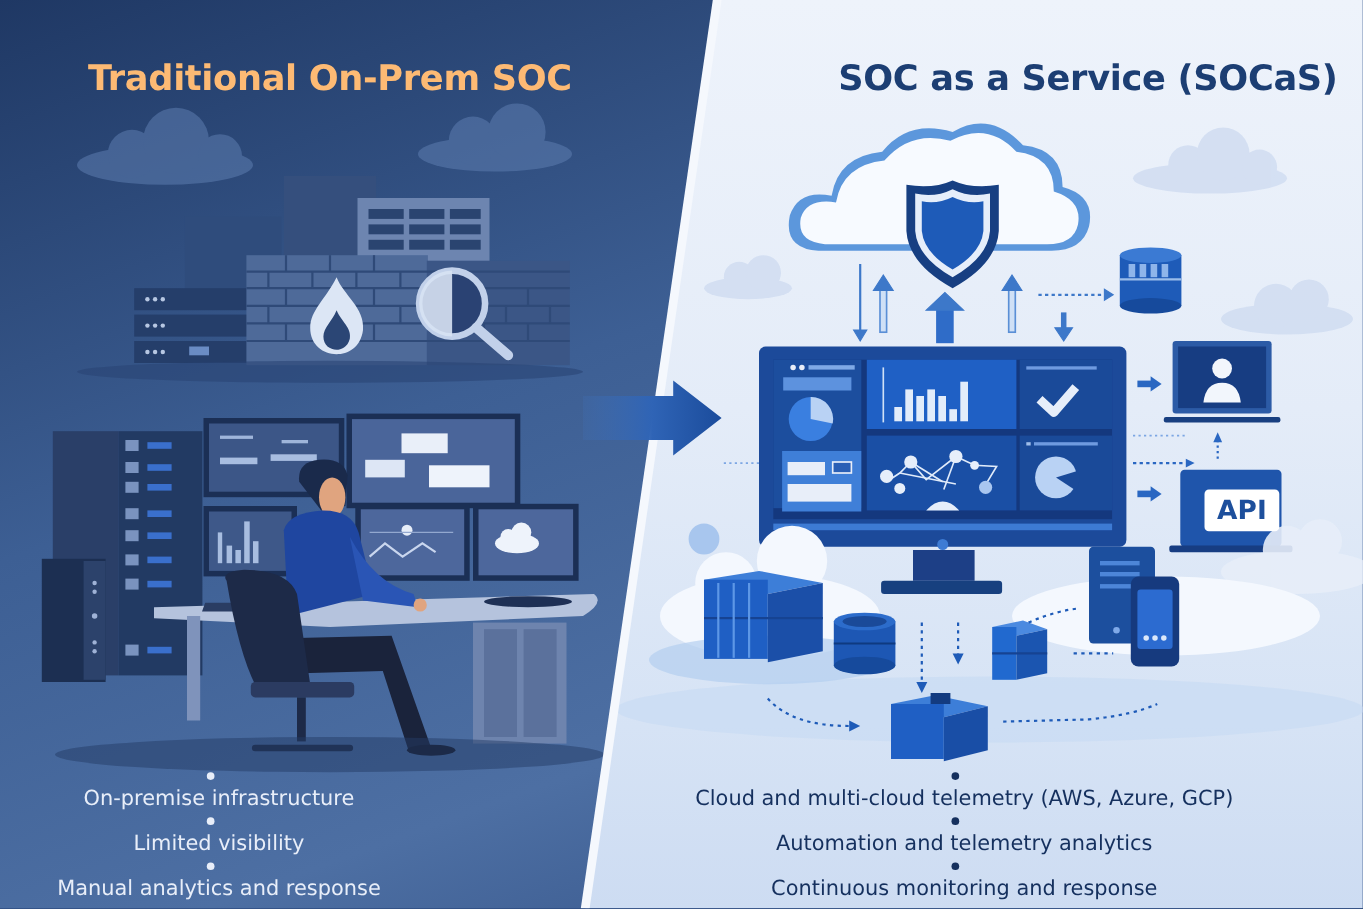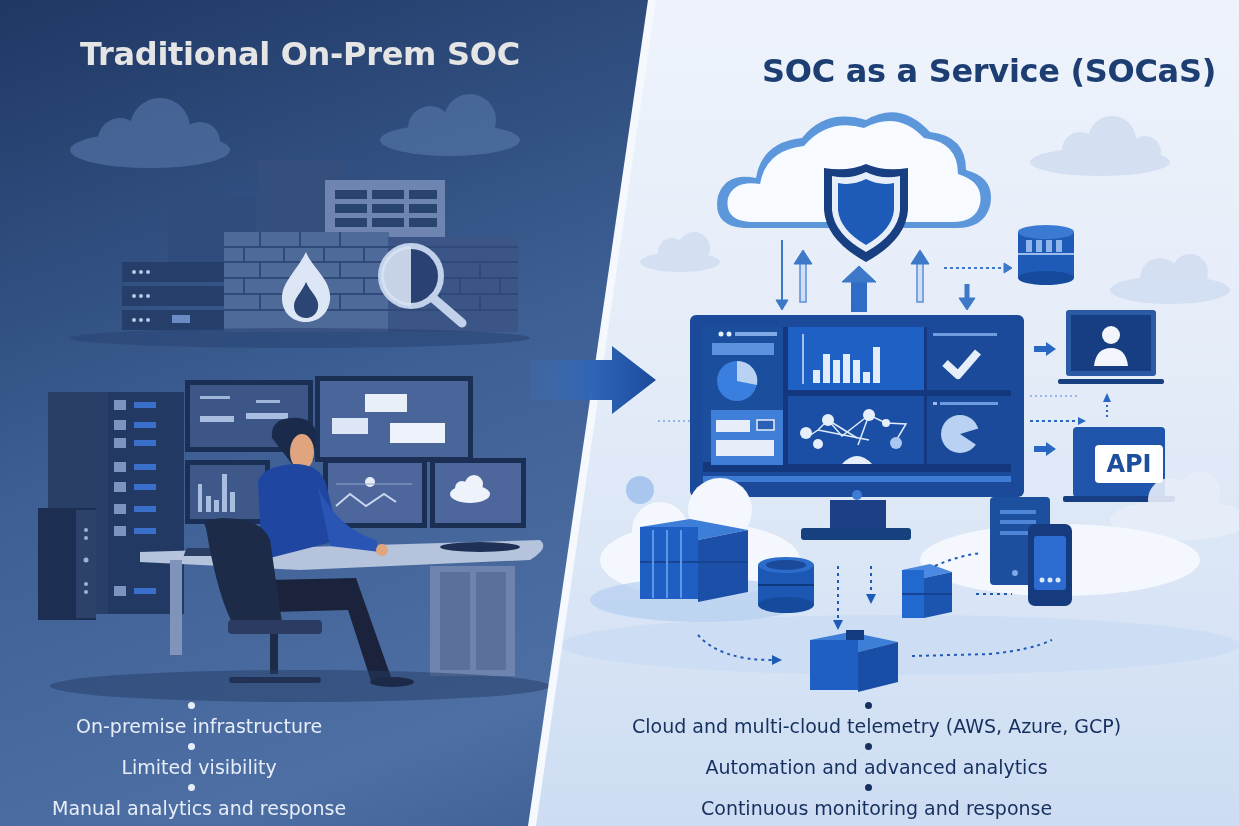--- a/index.html
+++ b/index.html
@@ -2,21 +2,21 @@
 <html><head>
 <meta charset="utf-8">
 <style>
   html, body { margin:0; padding:0; }
   body { width:1239px; height:826px; overflow:hidden; position:relative; font-family:"DejaVu Sans", sans-serif; background:#2b4a7e; }
   .canvas { position:absolute; inset:0; width:1239px; height:826px; }
   .panel-left { position:absolute; inset:0; background:linear-gradient(160deg,#1f3864 0%,#3d5f94 40%,#4d6fa3 70%,#2c4a7f 100%); }
   .panel-right { position:absolute; inset:0; clip-path:polygon(652px 0,1239px 0,1239px 826px,532px 826px); background:linear-gradient(180deg,#eef3fb 0%,#e4ecf8 45%,#d6e3f5 80%,#cddcf2 100%); }
   .divider { position:absolute; inset:0; pointer-events:none; }
   .title { position:absolute; font-weight:bold; font-size:32px; letter-spacing:-0.3px; white-space:nowrap; }
-  .title-left { left:80px; top:35px; color:#e5e5e5; }
+  .title-left { left:80px; top:52px; color:#fdba74; }
   .title-right { left:722px; top:52px; color:#1c3e73;margin-left:40px; }
   .bullets { position:absolute; list-style:none; margin:0; padding:0; font-size:19px; line-height:34px; }
   .bullets li { display:flex; align-items:center; white-space:nowrap;flex-direction:column; }
   .bullets .dot { width:7px; height:7px; border-radius:50%; margin-right:16px; flex:none; }
   .bullets-left { left:52px; top:702px; color:#e8eef9; }
   .bullets-left .dot { background:#e8eef9; }
   .bullets-right { left:632px; top:702px; color:#15305e; }
   .bullets-right .dot { background:#15305e; }
   svg { position:absolute; left:0; top:0; }
   .api-label { position:absolute; left:1095px; top:445px; width:68px; height:38px; background:#ffffff; border-radius:4px; color:#1d4f9c; font-weight:bold; font-size:24px; display:flex; align-items:center; justify-content:center; }
@@ -472,20 +472,20 @@
       </li>
   </ul>
 
   <ul class="bullets bullets-right">
     <li>
         <span class="dot"></span>
         <span>Cloud and multi-cloud telemetry (AWS, Azure, GCP)</span>
       </li>
     <li>
         <span class="dot"></span>
-        <span>Automation and advanced analytics</span>
+        <span>Automation and telemetry analytics</span>
       </li>
     <li>
         <span class="dot"></span>
         <span>Continuous monitoring and response</span>
       </li>
   </ul>
 </div>
 
 </body></html>

